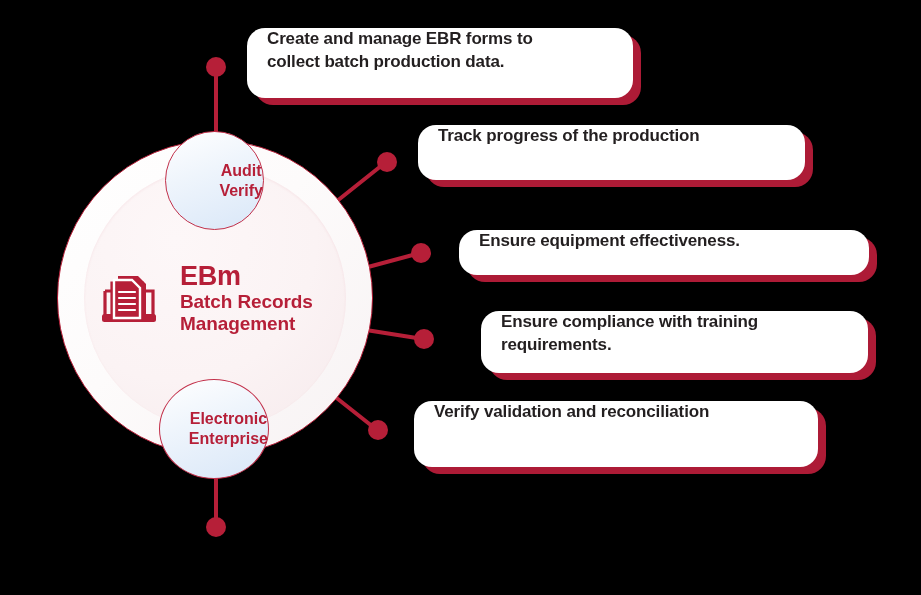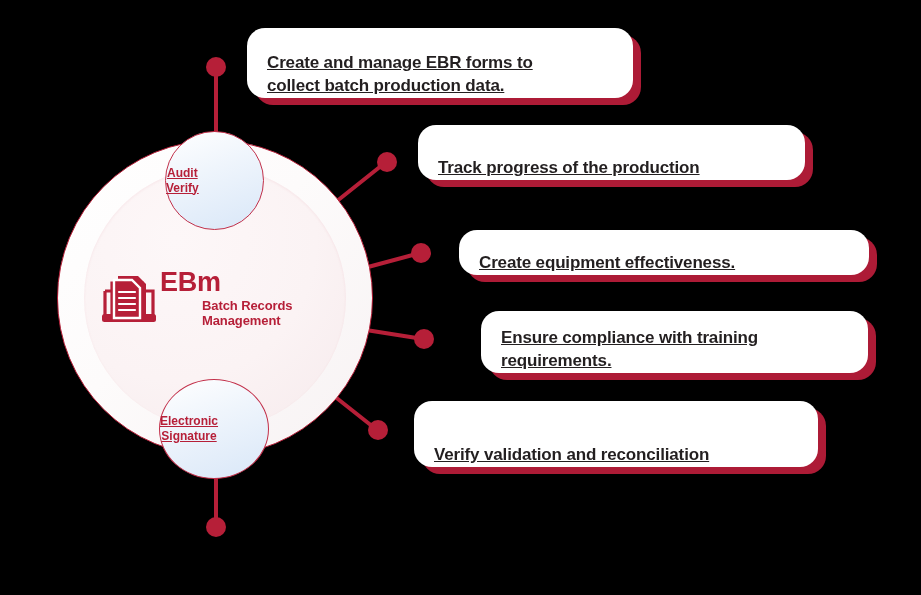--- a/index.html
+++ b/index.html
@@ -34,70 +34,67 @@
     z-index:4;
   }
 
   .hub-content{
     position:absolute;
     left:84px;top:167px;width:262px;height:262px;
     z-index:6;
     display:flex;align-items:center;justify-content:flex-start;
     padding-left:14px;box-sizing:border-box;
   }
-  .hub-row{display:flex;align-items:center;gap:0;}
+  .hub-row{display:flex;align-items:center;gap:20px;}
   .brand-text{line-height:1.06;}
   .brand-title{
     font-size:27px;font-weight:bold;color:#b61f38;letter-spacing:-.2px;
   }
   .brand-sub{
-    font-size:13px;font-weight:bold;color:#b61f38;letter-spacing:-.1px;
+    font-size:19px;font-weight:bold;color:#b61f38;letter-spacing:-.1px;
     margin-top:2px;
-    margin-left:42px;
   }
 
   
   .bubble{
     position:absolute;
     border-radius:50%;
     border:1.4px solid #c2304a;
     box-sizing:border-box;
-    display:flex;align-items:center;justify-content:flex-start;
+    display:flex;align-items:center;justify-content:flex-end;
     text-align:center;
     color:#b61f38;
     font-weight:bold;
-    font-size:12px;
+    font-size:16px;
     line-height:1.25;
     z-index:7;
     background:linear-gradient(160deg,#ffffff 0%,#eff5fc 40%,#d9e7f8 100%);
-    text-decoration:underline;
   }
   .bubble-audit{left:165px;top:131px;width:99px;height:99px;}
   .bubble-esign{left:159px;top:379px;width:110px;height:100px;}
 
   
   .card-wrap{position:absolute;z-index:5;}
   .card-shadow{
     position:absolute;left:8px;top:7px;width:100%;height:100%;
     background:#ad1b36;border-radius:18px;box-sizing:border-box;
   }
   .card{
     position:relative;
     background:#ffffff;
     border-radius:18px;
     width:100%;height:100%;
     box-sizing:border-box;
-    display:flex;align-items:flex-end;
+    display:flex;align-items:flex-start;
     padding:0 20px;
     color:#231f20;
     font-size:17px;
     font-weight:bold;
     line-height:1.35;
     letter-spacing:-.15px;
-    text-decoration:underline;
   }
   .card span{display:block;}
 </style>
 </head>
 <body>
 
 <div id="stage">
 
   <svg id="wires" viewBox="0 0 921 595">
     <g stroke="#b61f38" stroke-width="4" stroke-linecap="round" fill="none">
@@ -148,21 +145,21 @@
 
   <div class="bubble bubble-audit">
     <div>
       <div>Audit</div>
       <div>Verify</div>
     </div>
   </div>
   <div class="bubble bubble-esign">
     <div>
       <div>Electronic</div>
-      <div>Signature</div>
+      <div>Enterprise</div>
     </div>
   </div>
 
   <div class="card-wrap" style="left:247px;top:28px;width:386px;height:70px;">
     <div class="card-shadow"></div>
     <div class="card">
       <div>
         <span>Create and manage EBR forms to</span>
         <span>collect batch production data.</span>
       </div>
@@ -175,21 +172,21 @@
       <div>
         <span>Track progress of the production</span>
       </div>
     </div>
   </div>
 
   <div class="card-wrap" style="left:459px;top:230px;width:410px;height:45px;">
     <div class="card-shadow"></div>
     <div class="card">
       <div>
-        <span>Create equipment effectiveness.</span>
+        <span>Ensure equipment effectiveness.</span>
       </div>
     </div>
   </div>
 
   <div class="card-wrap" style="left:481px;top:311px;width:387px;height:62px;">
     <div class="card-shadow"></div>
     <div class="card">
       <div>
         <span>Ensure compliance with training</span>
         <span>requirements.</span>

